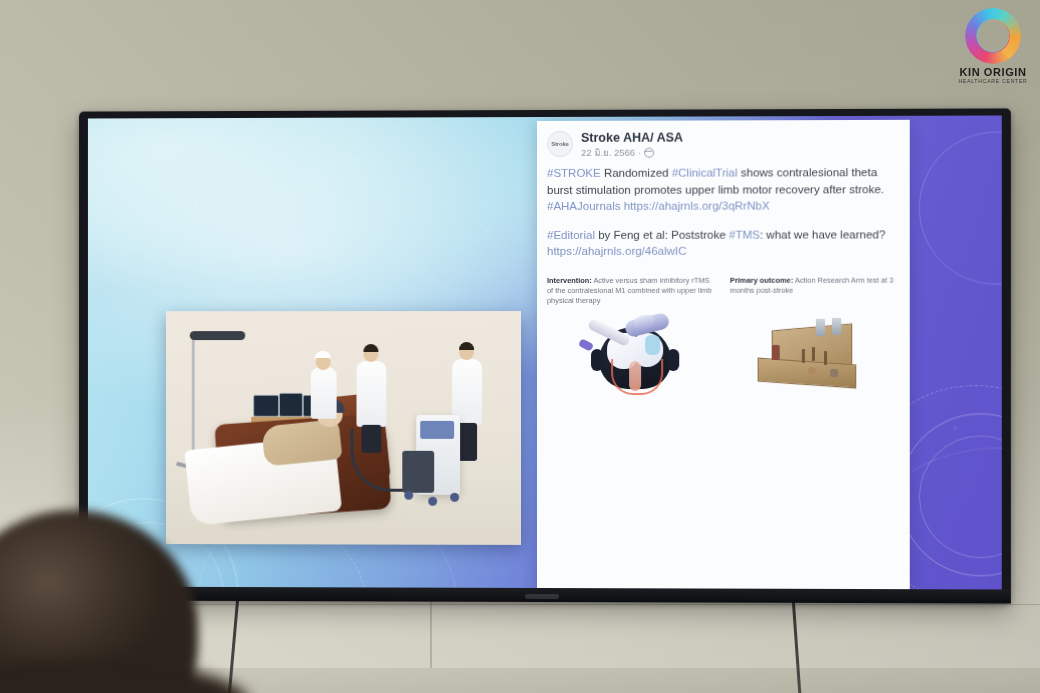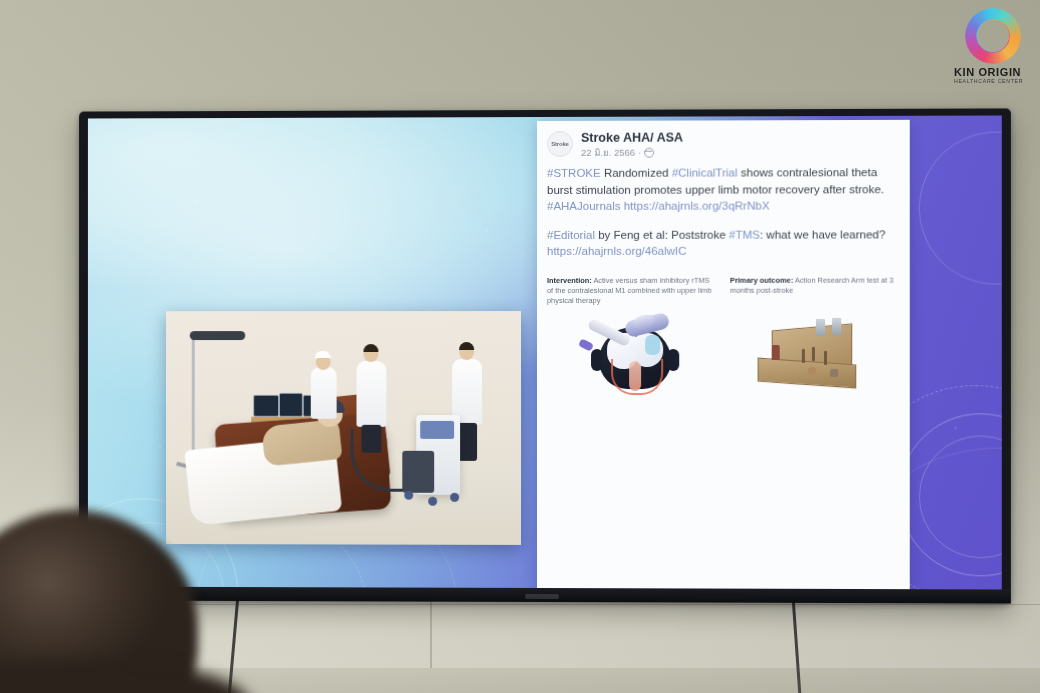--- a/index.html
+++ b/index.html
@@ -157,21 +157,21 @@
   .bottle{position:absolute;left:22px;top:24px;width:8px;height:15px;background:#8a4a3c;border-radius:2px 2px 1px 1px;}
 
   
   .head-fg{position:absolute;left:-52px;top:510px;width:250px;height:240px;border-radius:50% 50% 44% 46%;
     background:radial-gradient(60% 55% at 40% 30%, #5c4c40 0%, #3e3229 45%, #2b231c 80%);
     filter:blur(5px);}
   .shoulder-fg{position:absolute;left:-80px;top:660px;width:330px;height:90px;border-radius:50% 50% 0 0;
     background:#2a221b;filter:blur(7px);}
 
   
-  .wm{position:absolute;right:8px;top:8px;width:78px;height:80px;}
+  .wm{position:absolute;right:8px;top:8px;width:78px;height:80px;text-align:center;}
   .wm-ring{position:relative;width:56px;height:56px;margin:0 auto;border-radius:50%;
     background:conic-gradient(from 200deg,#e8456f 0%, #c24fb0 14%, #6f7fe0 28%, #3fc6e8 42%, #57d3c9 52%, #f0a23c 70%, #f2b44a 84%, #e8456f 100%);
     -webkit-mask:radial-gradient(circle, transparent 0 40%, #000 41%);
             mask:radial-gradient(circle, transparent 0 40%, #000 41%);}
   .wm-in{position:absolute;left:50%;top:50%;transform:translate(-50%,-50%);width:34px;height:34px;border-radius:50%;
     background:conic-gradient(from 20deg,#f0a23c,#e8456f,#6f7fe0,#3fc6e8,#f0a23c);
     -webkit-mask:radial-gradient(circle, transparent 0 34%, #000 35%);
             mask:radial-gradient(circle, transparent 0 34%, #000 35%);opacity:.95;}
   .wm-t1{font-size:11px;font-weight:bold;color:#1c1c1c;letter-spacing:.6px;margin-top:2px;}
   .wm-t2{font-size:5.2px;color:#3a3a3a;letter-spacing:.7px;}

